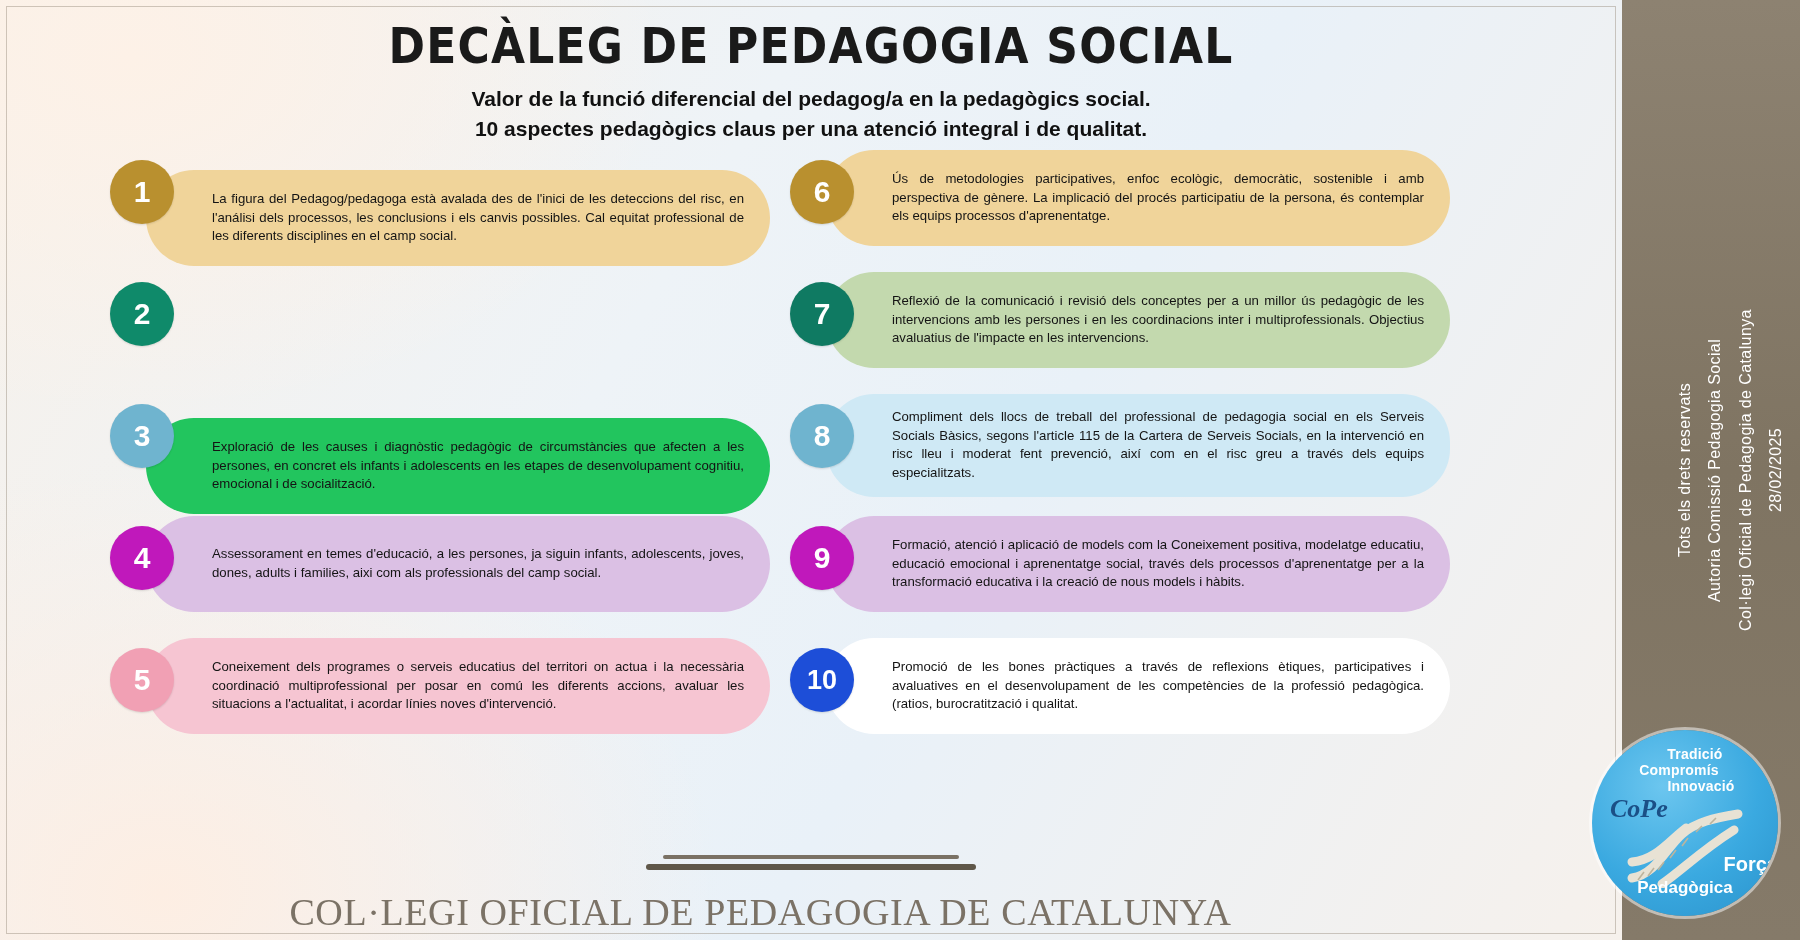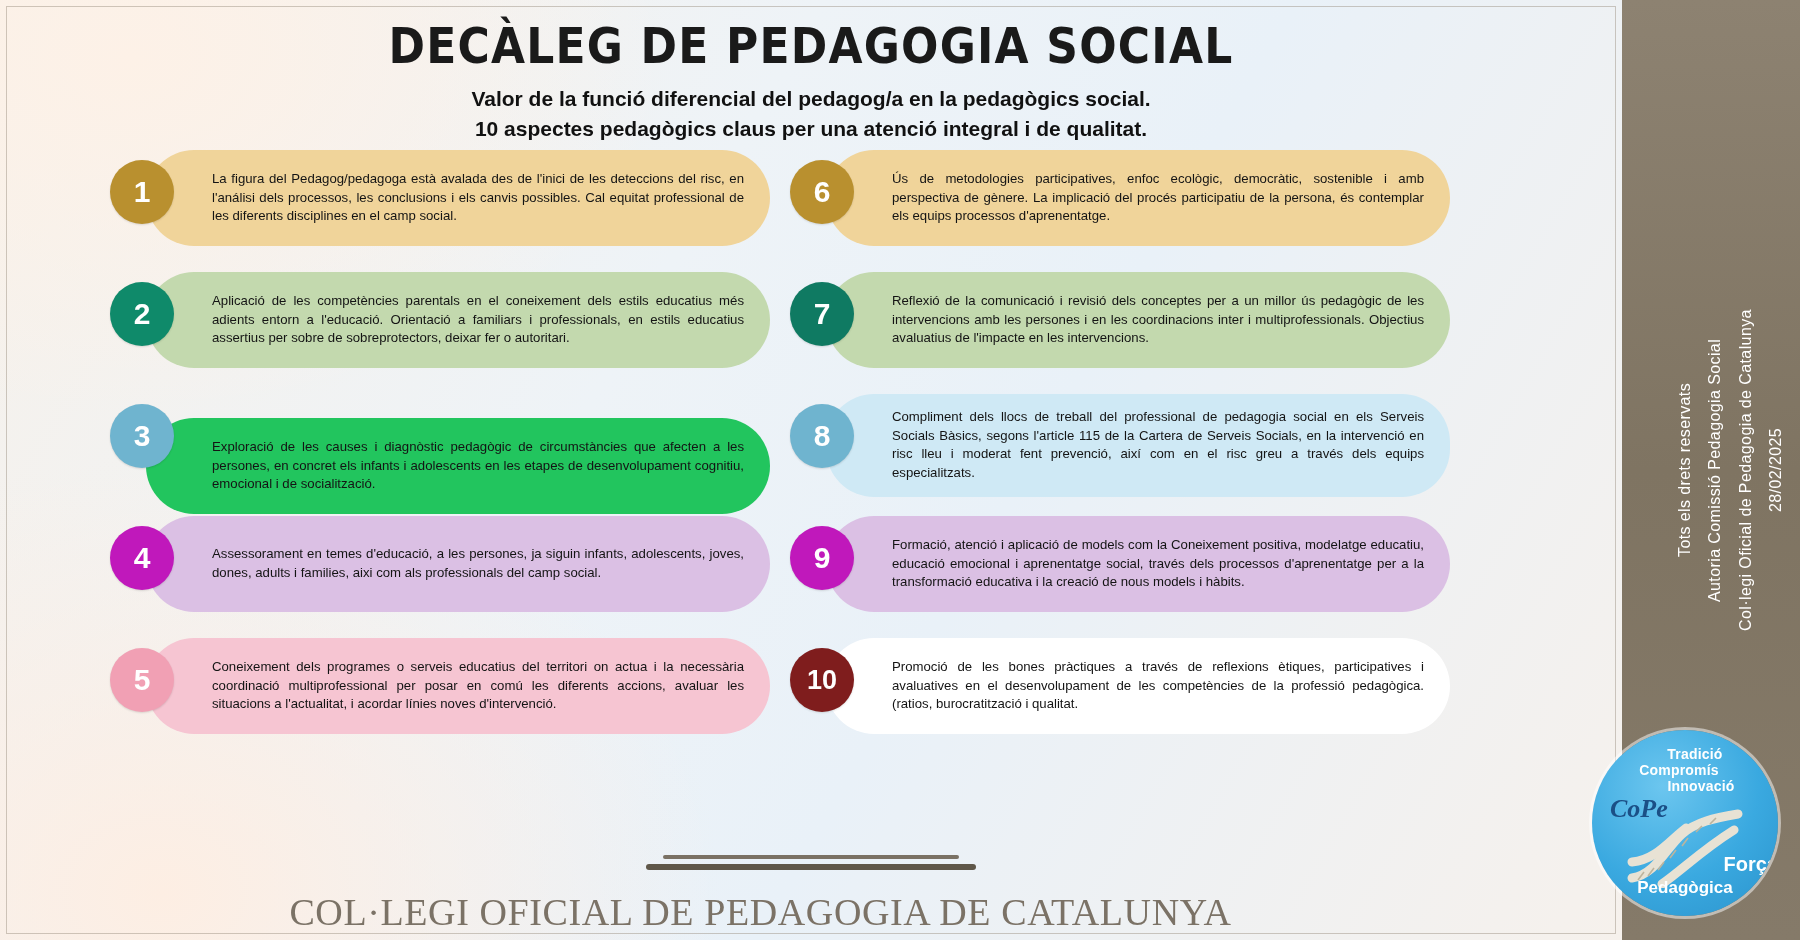--- a/index.html
+++ b/index.html
@@ -249,29 +249,26 @@
   <div class="subtitle">
     <div>Valor de la funció diferencial del pedagog/a en la pedagògics social.</div>
     <div>10 aspectes pedagògics claus per una atenció integral i de qualitat.</div>
   </div>
 
   <div class="columns">
 
     <div class="col left">
       <div class="item r1">
         <div class="badge" style="background: rgb(185, 144, 47);">1</div>
-        <div class="pill" style="background: rgb(240, 212, 154);">
+        <div class="pill" style="background: rgb(240, 212, 154); margin-top: 20px;">
           <p>La figura del Pedagog/pedagoga està avalada des de l'inici de les deteccions del risc, en l'análisi dels processos, les conclusions i els canvis possibles. Cal equitat professional de les diferents disciplines en el camp social.</p>
         </div>
       </div>
       <div class="item r2">
         <div class="badge" style="background: rgb(15, 138, 106);">2</div>
-        <div class="pill" style="background: rgb(195, 217, 174);">
-          <p>Aplicació de les competències parentals en el coneixement dels estils educatius més adients entorn a l'educació. Orientació a familiars i professionals, en estils educatius assertius per sobre de sobreprotectors, deixar fer o autoritari.</p>
-        </div>
       </div>
       <div class="item r3">
         <div class="badge" style="background: rgb(111, 180, 207);">3</div>
         <div class="pill" style="background: #22c55e; margin-top: 24px;">
           <p>Exploració de les causes i diagnòstic pedagògic de circumstàncies que afecten a les persones, en concret els infants i adolescents en les etapes de desenvolupament  cognitiu, emocional i de socialització.</p>
         </div>
       </div>
       <div class="item r4">
         <div class="badge" style="background: rgb(192, 24, 187);">4</div>
         <div class="pill" style="background: rgb(219, 192, 228);">
@@ -305,21 +302,21 @@
           <p>Compliment dels llocs de treball del professional de pedagogia social en els Serveis Socials Bàsics, segons l'article 115 de la Cartera de Serveis Socials, en la intervenció en risc lleu i moderat fent prevenció, així com en el risc greu a través dels equips especialitzats.</p>
         </div>
       </div>
       <div class="item r4">
         <div class="badge" style="background: rgb(192, 24, 187);">9</div>
         <div class="pill" style="background: rgb(219, 192, 228);">
           <p>Formació, atenció  i aplicació de models com la Coneixement positiva, modelatge educatiu, educació emocional i aprenentatge social, través dels processos d'aprenentatge per a la transformació educativa i la creació de nous models i hàbits.</p>
         </div>
       </div>
       <div class="item">
-        <div class="badge num10" style="background: #7f1d1d;">10</div>
+        <div class="badge num10" style="background: #1d4ed8;">10</div>
         <div class="pill" style="background: #ffffff; justify-content: flex-end;">
           <p>Promoció de les bones pràctiques a través de reflexions ètiques, participatives i avaluatives en el desenvolupament de les competències de la professió pedagògica. (ratios, burocratització i qualitat.</p>
         </div>
       </div>
     </div>
 
   </div>
 
   <div class="rule-wrap">
     <span class="rule-thin"></span>

